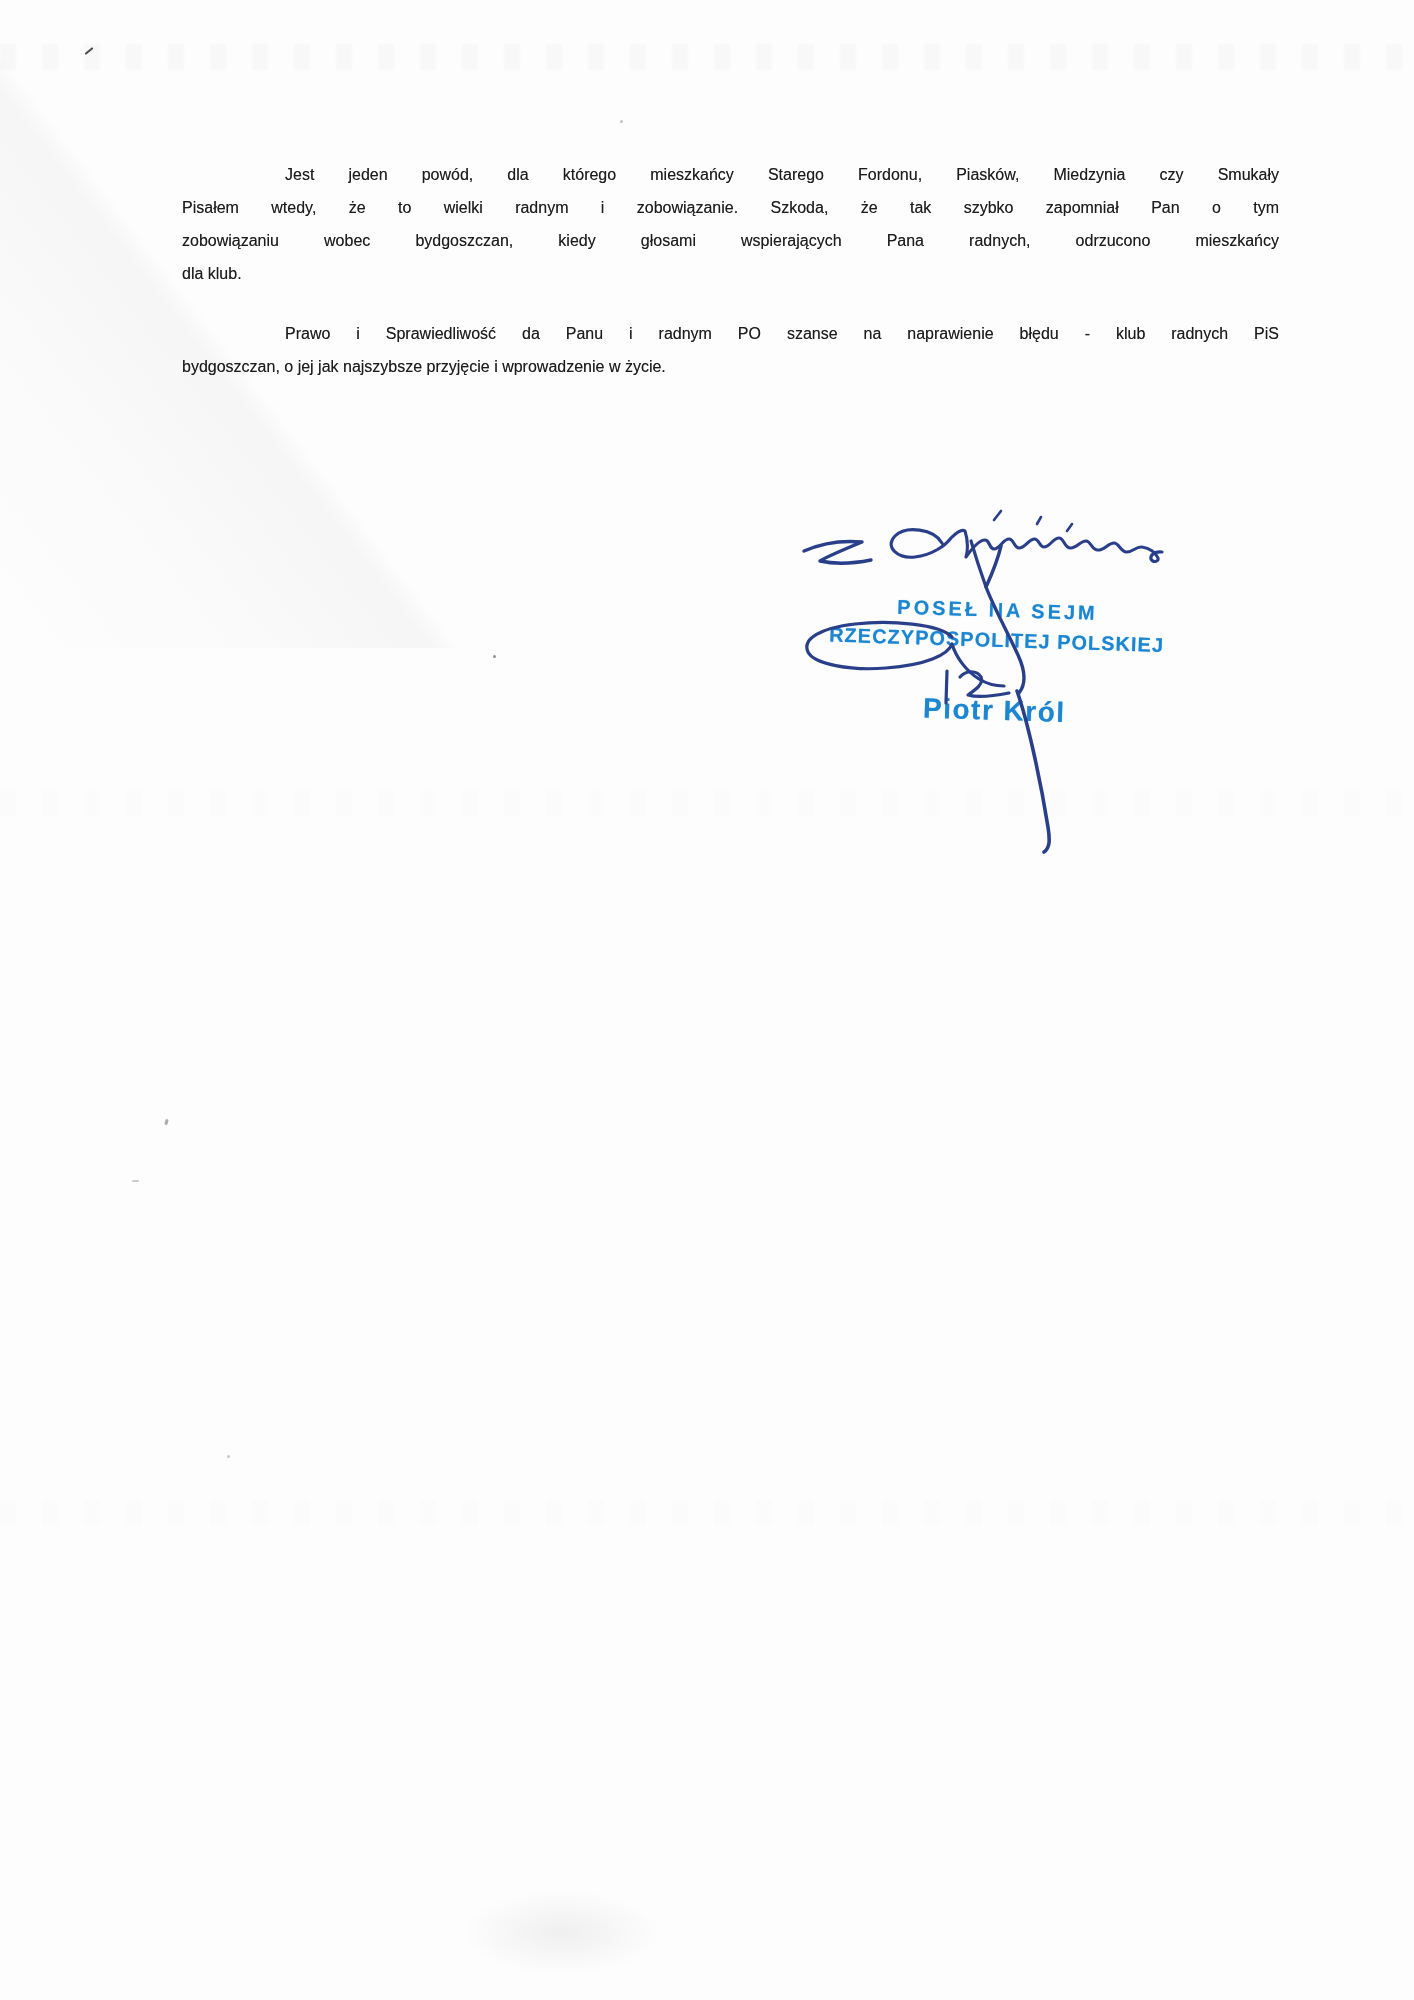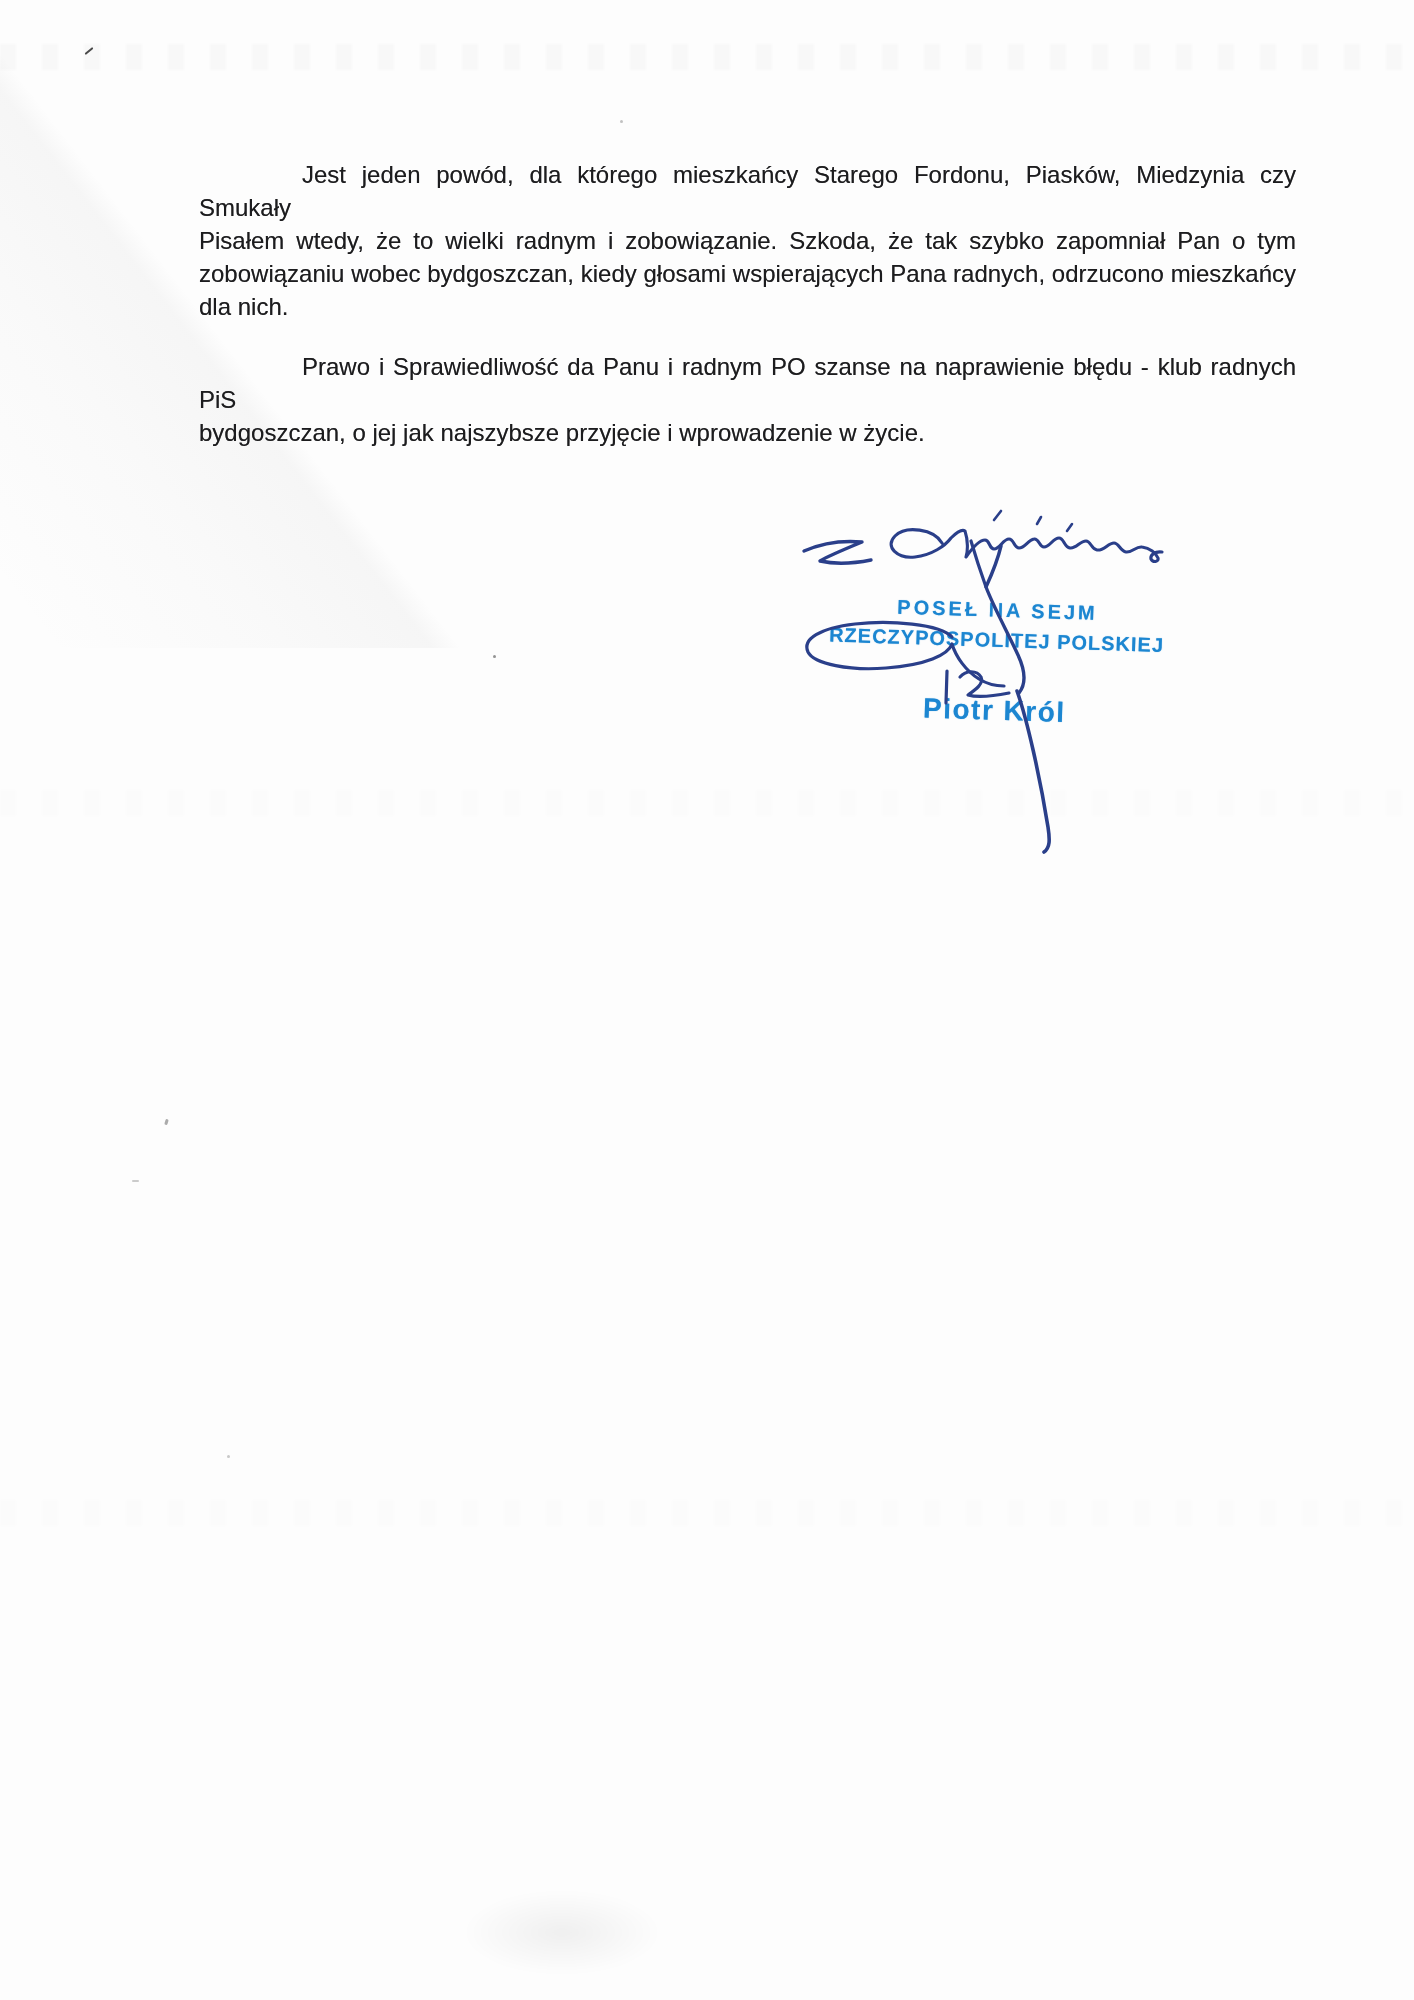--- a/index.html
+++ b/index.html
@@ -39,22 +39,22 @@
   .mark{position:absolute;pointer-events:none;background:#4a4a4a;}
   .mark.m1{left:84px;top:50px;width:10px;height:2px;transform:rotate(-40deg);border-radius:2px;}
   .mark.m2{left:165px;top:1119px;width:3px;height:6px;background:rgba(90,90,90,0.5);transform:rotate(18deg);border-radius:2px;}
   .mark.m3{left:132px;top:1180px;width:7px;height:2px;background:rgba(120,120,120,0.38);border-radius:2px;}
   .mark.m4{left:493px;top:655px;width:3px;height:3px;background:rgba(60,60,60,0.55);border-radius:50%;}
   .mark.m5{left:227px;top:1455px;width:3px;height:3px;background:rgba(120,120,120,0.4);border-radius:50%;}
   .mark.m6{left:620px;top:120px;width:3px;height:3px;background:rgba(120,120,120,0.45);border-radius:50%;}
 
   
   .text-block{
-    position:absolute;left:199px;top:158px;width:1097px;
-    font-size:24px;line-height:33px;
+    position:absolute;left:182px;top:158px;width:1097px;
+    font-size:16px;line-height:33px;
     text-shadow:0 0 0.5px rgba(28,28,30,0.55);
   }
   .para{margin:0;}
   .para + .para{margin-top:27px;}
   .line{text-align:justify;text-align-last:justify;}
   .line.first{text-indent:103px;}
   .line.last{text-align-last:left;}
 
   
   .stamp{
@@ -90,21 +90,21 @@
   <div class="mark m3"></div>
   <div class="mark m4"></div>
   <div class="mark m5"></div>
   <div class="mark m6"></div>
 
   <div class="text-block">
     <div class="para">
       <div class="line first">Jest jeden powód, dla którego mieszkańcy Starego Fordonu, Piasków, Miedzynia czy Smukały</div>
       <div class="line">Pisałem wtedy, że to wielki radnym i zobowiązanie. Szkoda, że tak szybko zapomniał Pan o tym</div>
       <div class="line">zobowiązaniu wobec bydgoszczan, kiedy głosami wspierających Pana radnych, odrzucono mieszkańcy</div>
-      <div class="line last">dla nich.</div>
+      <div class="line last">dla klub.</div>
     </div>
     <div class="para">
       <div class="line first">Prawo i Sprawiedliwość da Panu i radnym PO szanse na naprawienie błędu - klub radnych PiS</div>
       <div class="line last">bydgoszczan, o jej jak najszybsze przyjęcie i wprowadzenie w życie.</div>
     </div>
   </div>
 
   <div class="stamp">
     <div class="s-line1">POSEŁ NA SEJM</div>
     <div class="s-line2">RZECZYPOSPOLITEJ POLSKIEJ</div>

